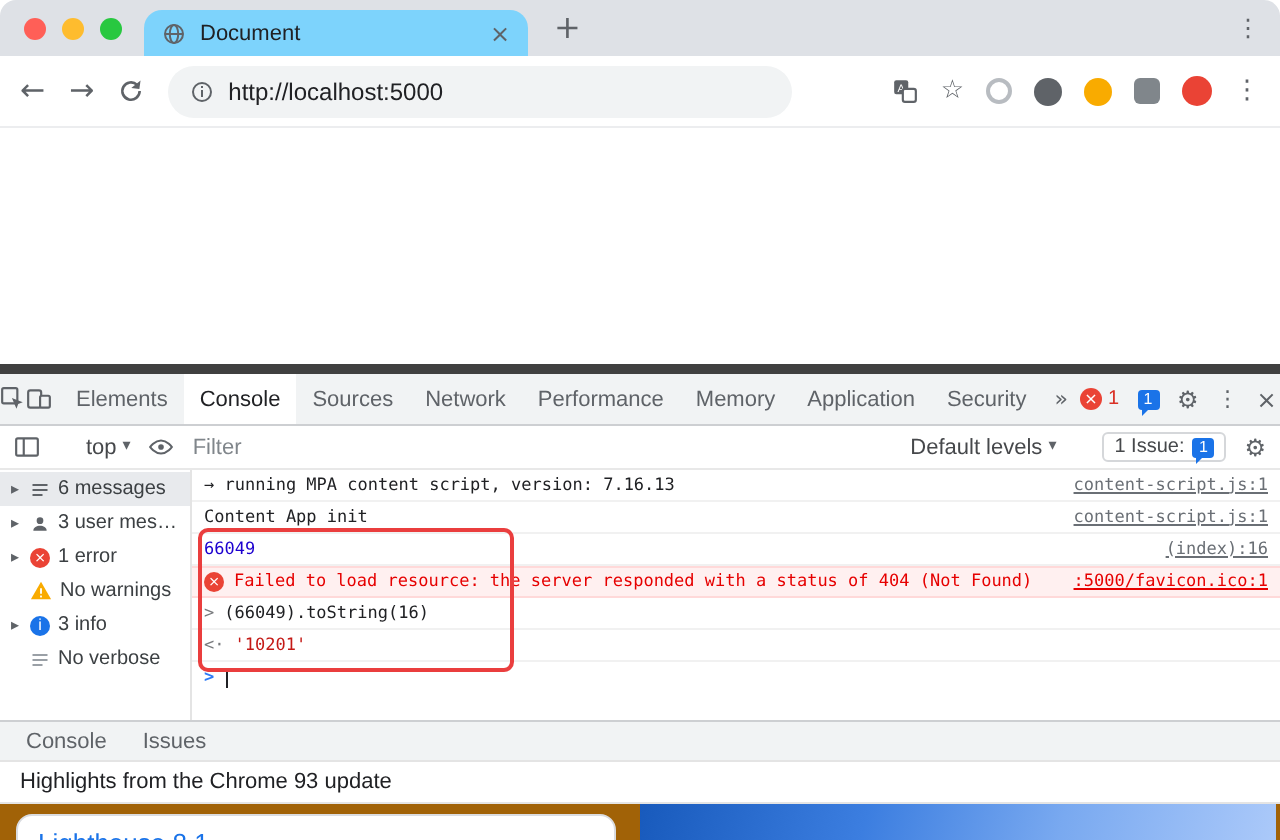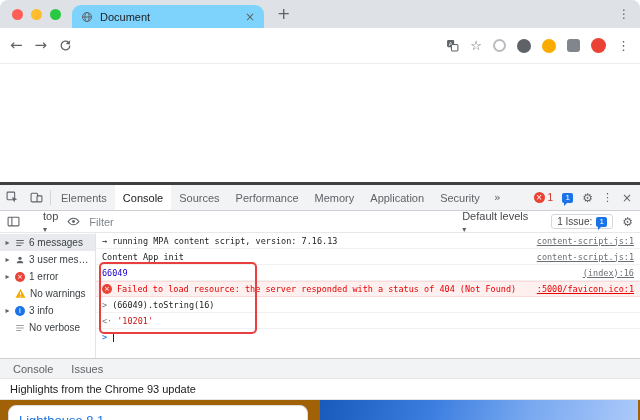--- a/index.html
+++ b/index.html
@@ -36,21 +36,21 @@
   .ext2 { background: #5F6368; }
   .ext3 { background: #F9AB00; }
   .ext4 { width: 13px; height: 13px; border-radius: 3px; background: #80868B; }
   .avatar { width: 15px; height: 15px; border-radius: 50%; background: #EA4335; }
 
   
   .page { position: absolute; top: 64px; left: 0; width: 640px; height: 118px; background: #fff; }
 
   
   .devtools { position: absolute; top: 182px; left: 0; width: 640px; height: 238px; background: #fff;
-              border-top: 3px solid #404040; }
+              border-top: 5px solid #404040; }
   .dt-tabbar { position: absolute; top: 0; left: 0; right: 0; height: 26px; background: #F1F3F4;
                border-bottom: 1px solid #CDCFD2; display: flex; align-items: stretch; }
   .tool-ico { width: 24px; display: flex; align-items: center; justify-content: center; color: #5F6368; }
   .vsep { width: 1px; background: #D4D6D9; margin: 5px 2px; }
   .dt-tab { padding: 0 8px; display: flex; align-items: center; font-size: 11px; color: #5F6368; white-space: nowrap; }
   .dt-tab.sel { background: #fff; color: #202124; }
   .more-tabs { padding: 0 6px; display: flex; align-items: center; font-size: 11px; color: #5F6368; }
   .dt-right { margin-left: auto; display: flex; align-items: center; gap: 9px; padding-right: 8px; }
   .badge-group { display: flex; align-items: center; gap: 3px; font-size: 10px; }
   .err-num { color: #D93025; }
@@ -58,21 +58,21 @@
               line-height: 11px; text-align: center; display: inline-block; flex: 0 0 auto; }
   .bubble { position: relative; min-width: 11px; height: 10px; padding: 0 2px; border-radius: 2px; background: #1A73E8;
             color: #fff; font-size: 8px; line-height: 10px; text-align: center; display: inline-block; }
   .bubble::after { content: ""; position: absolute; left: 2px; bottom: -3px; width: 0; height: 0;
                    border: 2px solid transparent; border-top-color: #1A73E8; border-left-color: #1A73E8; }
   .gear { font-size: 12px; color: #5F6368; line-height: 1; }
 
   .dt-toolbar { position: absolute; top: 26px; left: 0; right: 0; height: 22px; background: #fff;
                 border-bottom: 1px solid #E8E8E8; display: flex; align-items: center; gap: 9px;
                 padding: 0 7px; font-size: 11px; color: #46484B; }
-  .ctx { display: flex; align-items: flex-start; gap: 3px; flex-direction: column; }
+  .ctx { display: flex; align-items: flex-start; gap: 3px; }
   .caret { font-size: 8px; color: #5F6368; }
   .filter-input { flex: 1; border: none; outline: none; background: transparent; font-size: 11px; color: #202124;
                   font-family: "Liberation Sans", sans-serif; }
   .filter-input::placeholder { color: #80868B; }
   .issues-btn { display: flex; align-items: center; gap: 4px; border: 1px solid #D5D7DA; border-radius: 3px;
                 padding: 1px 5px; font-size: 10px; color: #46484B; background: #fff; }
 
   
   .console-area { position: absolute; top: 48px; left: 0; right: 0; height: 125px; display: flex; }
   .c-sidebar { width: 96px; border-right: 1px solid #E4E4E4; padding-top: 1px; flex: 0 0 auto; }
@@ -151,20 +151,30 @@
   <div class="navbar">
     <span class="nav-ico g">←</span>
     <span class="nav-ico g">→</span>
     <span class="nav-ico">
       <svg width="13" height="13" viewBox="0 0 24 24">
         <path d="M20 12a8 8 0 1 1-2.4-5.7" fill="none" stroke="#5F6368" stroke-width="2.4"></path>
         <polygon points="20,2 20,10 12.5,10" fill="#5F6368" transform="rotate(8 18 8)"></polygon>
       </svg>
     </span>
 
+    <div class="omnibox">
+      <span class="mini-ico">
+        <svg width="12" height="12" viewBox="0 0 24 24">
+          <circle cx="12" cy="12" r="9" fill="none" stroke="#5F6368" stroke-width="2"></circle>
+          <rect x="11" y="10" width="2" height="7" fill="#5F6368"></rect>
+          <rect x="11" y="6" width="2" height="2" fill="#5F6368"></rect>
+        </svg>
+      </span>
+      <span class="url-text">http://localhost:5000</span>
+    </div>
 
     <div class="nav-right">
       <span class="mini-ico">
         <svg width="13" height="13" viewBox="0 0 24 24">
           <rect x="2" y="2" width="13" height="13" rx="2" fill="#5F6368"></rect>
           <text x="8.5" y="12.5" font-size="10" fill="#fff" text-anchor="middle" font-family="Liberation Sans, sans-serif">A</text>
           <rect x="10" y="10" width="12" height="12" rx="2" fill="#fff" stroke="#5F6368" stroke-width="2"></rect>
         </svg>
       </span>
       <span class="nav-ico g" style="font-size:13px;">☆</span>
@@ -192,20 +202,21 @@
         <svg width="13" height="13" viewBox="0 0 24 24">
           <rect x="2" y="4" width="12" height="16" rx="2" fill="none" stroke="#5F6368" stroke-width="2"></rect>
           <rect x="13" y="9" width="9" height="11" rx="1.5" fill="#F1F3F4" stroke="#5F6368" stroke-width="2"></rect>
         </svg>
       </span>
       <span class="vsep"></span>
 
       <span class="dt-tab">Elements</span>
       <span class="dt-tab sel">Console</span>
       <span class="dt-tab">Sources</span>
+      <span class="dt-tab">Network</span>
       <span class="dt-tab">Performance</span>
       <span class="dt-tab">Memory</span>
       <span class="dt-tab">Application</span>
       <span class="dt-tab">Security</span>
       <span class="more-tabs g">»</span>
 
       <span class="dt-right">
         <span class="badge-group">
           <span class="circle-x g">×</span>
           <span class="err-num">1</span>

